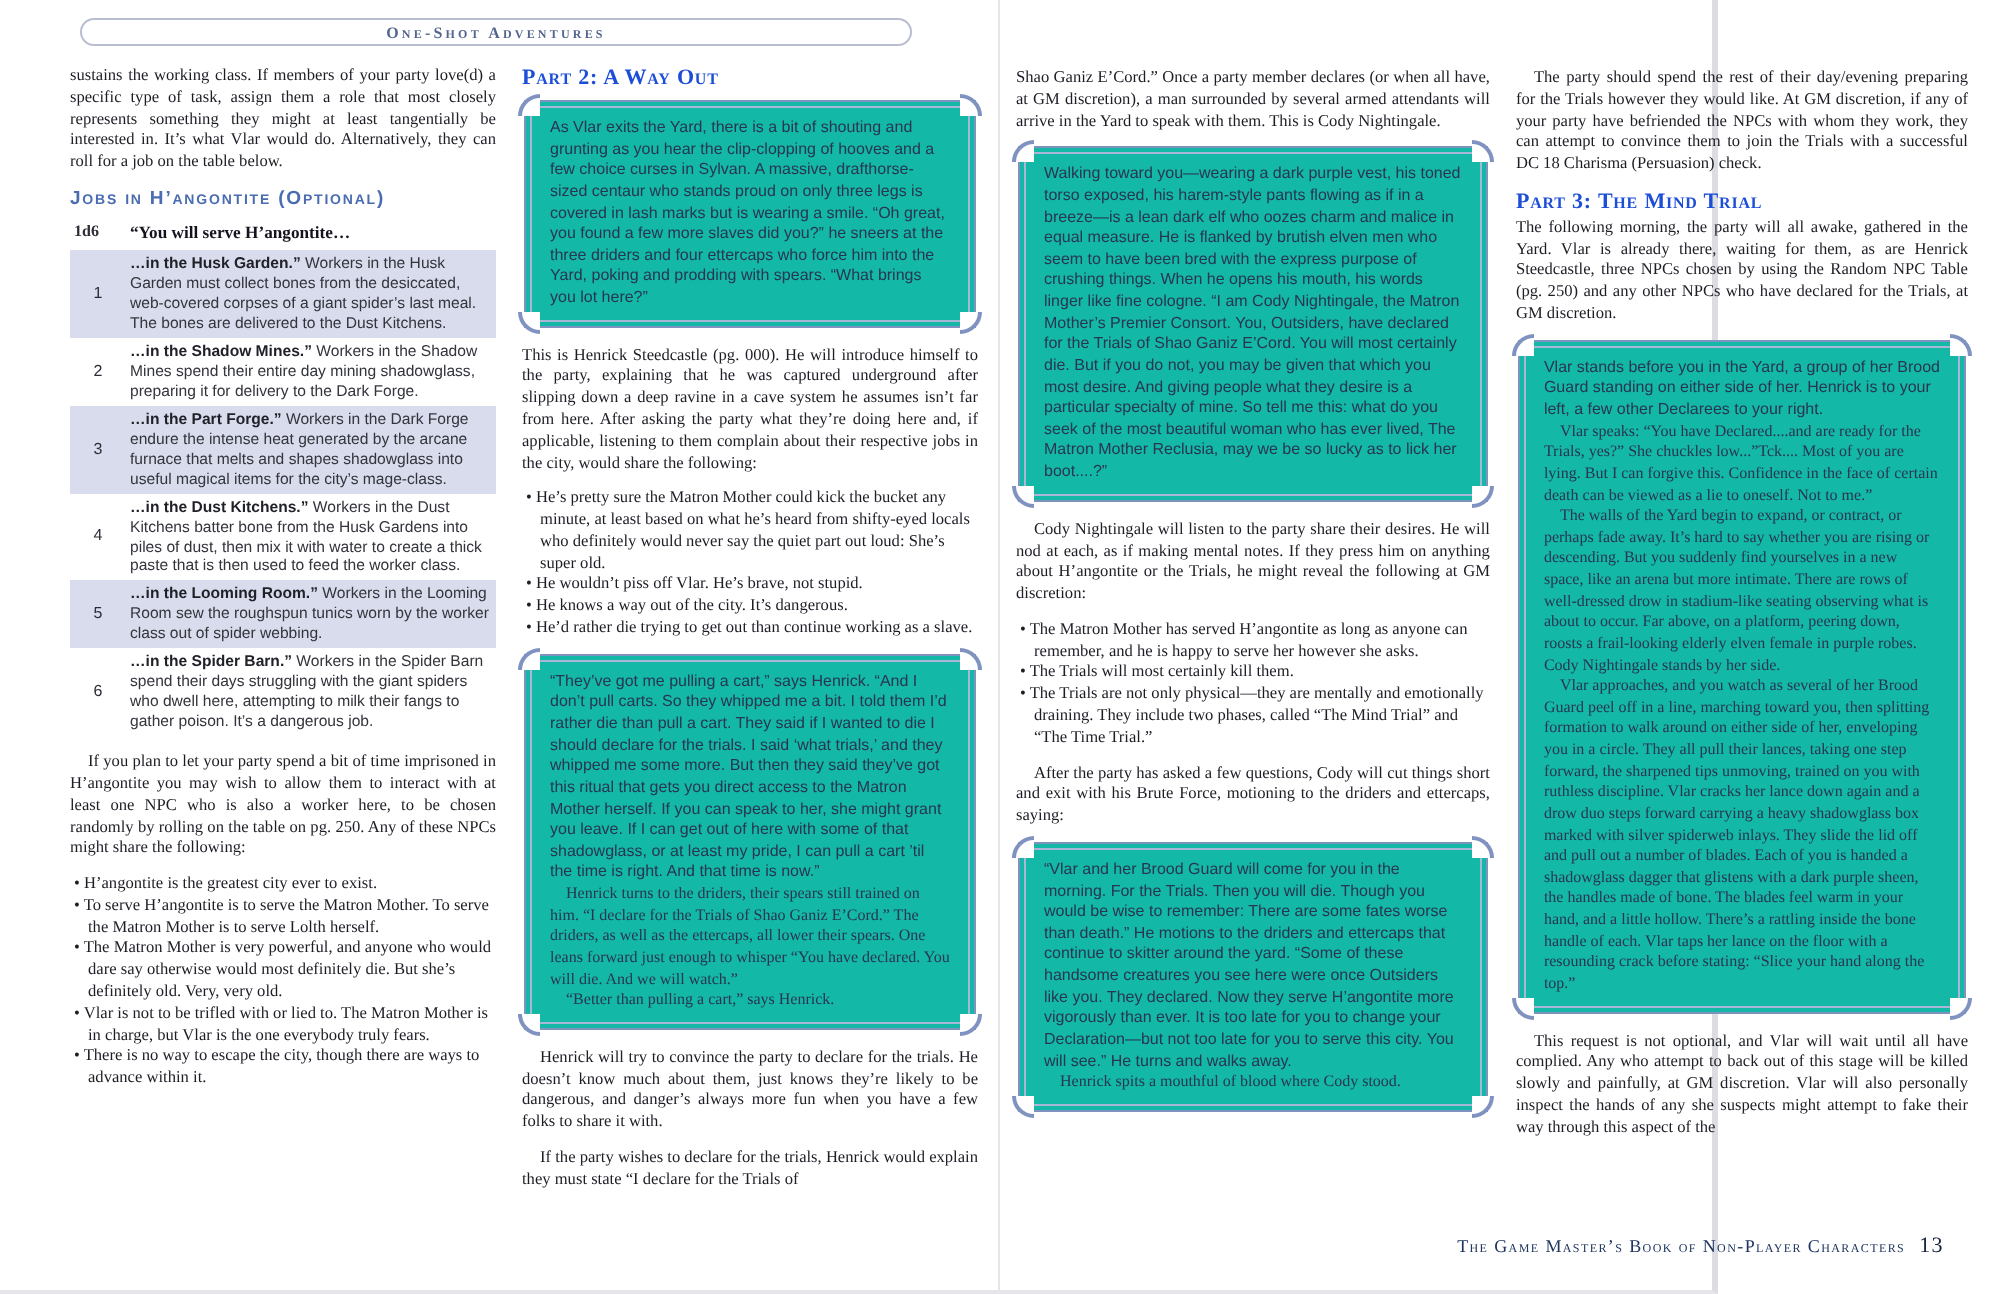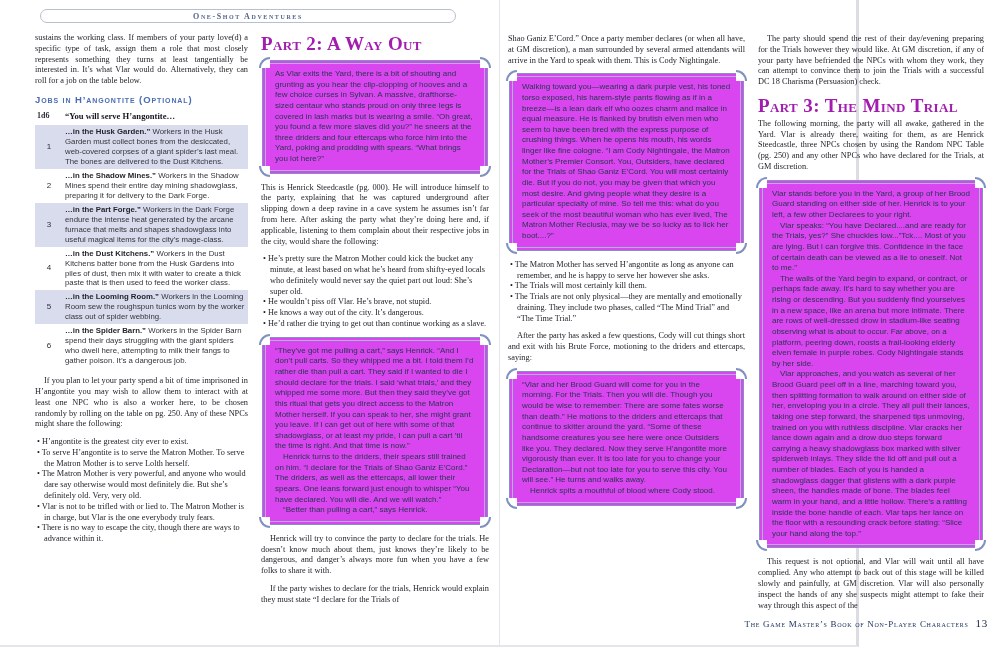--- a/index.html
+++ b/index.html
@@ -33,21 +33,21 @@
   .right .c3 { width:239px; }
   .right .c4 { width:228px; }
 
   p.serif {
     font-size:8.3px; line-height:1.3; margin:0 0 7px; text-align:justify;
   }
   p.serif.indent { text-indent:9px; }
 
   h2.part {
     font-family:"Liberation Serif", serif; font-variant:small-caps; font-weight:bold;
-    color:#a21caf; font-size:19px; letter-spacing:0.4px; margin:0 0 4px;
+    color:#1d4ed8; font-size:11px; letter-spacing:0.4px; margin:0 0 4px;
     white-space:nowrap;
   }
   h2.part.tight { margin-bottom:2px; }
 
   h3.subhead {
     font-family:"Liberation Sans", sans-serif; font-variant:small-caps; font-weight:bold;
     color:#4a6db2; font-size:9.5px; letter-spacing:0.9px; margin:2px 0 5px;
   }
 
   
@@ -63,55 +63,55 @@
   .jobs .die { text-align:center; align-self:center; font-size:8px; color:#2c2d36; }
   .jobs b { color:#1f2028;margin-top:19px; }
 
   ul.bullets { list-style:none; margin:0 0 7px; padding:0 0 0 2px; font-size:8.3px; line-height:1.3; }
   ul.bullets li { padding-left:7px; text-indent:-7px; margin:0; text-align:left; }
   ul.bullets li::before { content:"• "; }
 
   
   .readaloud {
     position:relative; margin:5px 1px 9px; padding:8px 12px;
-    border:1.5px solid #8093c0; background:#d946ef;
+    border:1.5px solid #8093c0; background:#14b8a6;
     font-family:"Liberation Sans", sans-serif; font-size:8px; line-height:1.33; color:#273651;
   }
   .readaloud::before {
     content:""; position:absolute; inset:2px; border:1px solid #aab6d5; pointer-events:none;
   }
   .readaloud p { margin:0; text-align:left; }
-  .readaloud p + p { text-indent:8px; }
+  .readaloud p + p { text-indent:8px;font-family:Liberation Serif, serif; }
   .fl { position:absolute; width:11px; height:11px; background:#fff; pointer-events:none; }
   .fl.tl { top:-4px; left:-4px; border-top:2px solid #8093c0; border-left:2px solid #8093c0; border-top-left-radius:11px; }
   .fl.tr { top:-4px; right:-4px; border-top:2px solid #8093c0; border-right:2px solid #8093c0; border-top-right-radius:11px; }
   .fl.bl { bottom:-4px; left:-4px; border-bottom:2px solid #8093c0; border-left:2px solid #8093c0; border-bottom-left-radius:11px; }
   .fl.br { bottom:-4px; right:-4px; border-bottom:2px solid #8093c0; border-right:2px solid #8093c0; border-bottom-right-radius:11px; }
 
   .footer {
-    position:absolute; right:12px; bottom:16px;
+    position:absolute; right:28px; bottom:16px;
     font-variant:small-caps; color:#1e3560; font-size:9px; letter-spacing:0.7px;
     white-space:nowrap;
   }
   .footer .pagenum { font-variant:normal; font-size:11px; margin-left:7px; color:#16243f; }
 </style>
 </head>
 <body>
 
 <div class="spread">
 
   <div class="page left">
     <div class="banner">
       <span>One-Shot Adventures</span>
     </div>
 
     <div class="cols">
 
       <div class="col c1">
-        <p class="serif">sustains the working class. If members of your party love(d) a specific type of task, assign them a role that most closely represents something they turns at least tangentially be interested in. It’s what Vlar would do. Alternatively, they can roll for a job on the table below.</p>
+        <p class="serif">sustains the working class. If members of your party love(d) a specific type of task, assign them a role that most closely represents something they might at least tangentially be interested in. It’s what Vlar would do. Alternatively, they can roll for a job on the table below.</p>
 
         <h3 class="subhead">Jobs in H’angontite (Optional)</h3>
 
         <div class="jobs">
           <div class="hrow">
             <span class="die">1d6</span>
             <span>“You will serve H’angontite…</span>
           </div>
           <div class="row shade">
             <span class="die">1</span>
@@ -193,20 +193,21 @@
         <p class="serif">Shao Ganiz E’Cord.” Once a party member declares (or when all have, at GM discretion), a man surrounded by several armed attendants will arrive in the Yard to speak with them. This is Cody Nightingale.</p>
 
         <div class="readaloud">
           <span class="fl tl"></span>
           <span class="fl tr"></span>
           <span class="fl bl"></span>
           <span class="fl br"></span>
           <p>Walking toward you—wearing a dark purple vest, his toned torso exposed, his harem-style pants flowing as if in a breeze—is a lean dark elf who oozes charm and malice in equal measure. He is flanked by brutish elven men who seem to have been bred with the express purpose of crushing things. When he opens his mouth, his words linger like fine cologne. “I am Cody Nightingale, the Matron Mother’s Premier Consort. You, Outsiders, have declared for the Trials of Shao Ganiz E’Cord. You will most certainly die. But if you do not, you may be given that which you most desire. And giving people what they desire is a particular specialty of mine. So tell me this: what do you seek of the most beautiful woman who has ever lived, The Matron Mother Reclusia, may we be so lucky as to lick her boot....?”</p>
         </div>
 
+        <p class="serif indent">Cody Nightingale will listen to the party share their desires. He will nod at each, as if making mental notes. If they press him on anything about H’angontite or the Trials, he might reveal the following at GM discretion:</p>
 
         <ul class="bullets">
           <li>The Matron Mother has served H’angontite as long as anyone can remember, and he is happy to serve her however she asks.</li>
           <li>The Trials will most certainly kill them.</li>
           <li>The Trials are not only physical—they are mentally and emotionally draining. They include two phases, called “The Mind Trial” and “The Time Trial.”</li>
         </ul>
 
         <p class="serif indent">After the party has asked a few questions, Cody will cut things short and exit with his Brute Force, motioning to the driders and ettercaps, saying:</p>
 
         <div class="readaloud">

